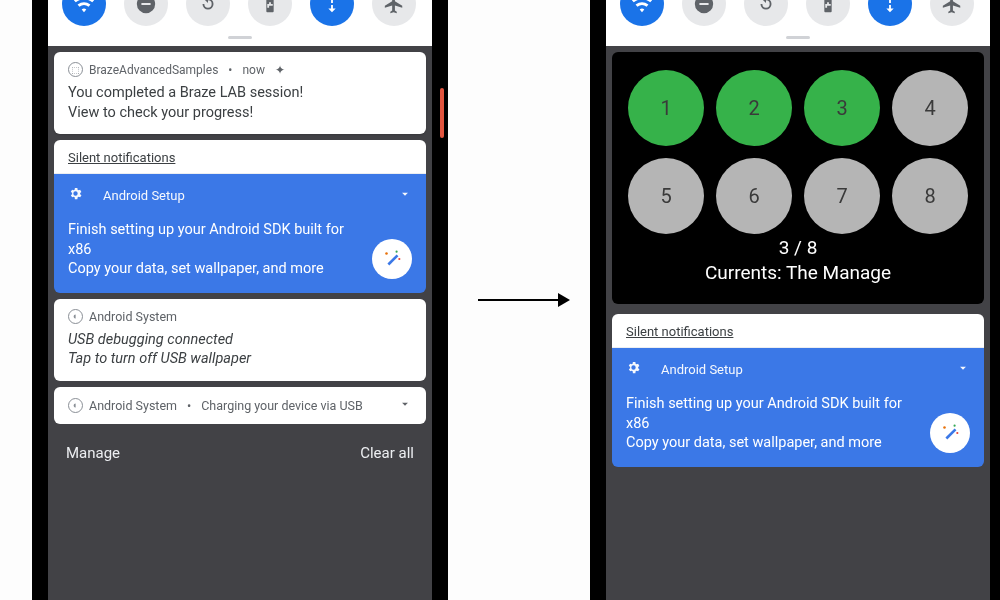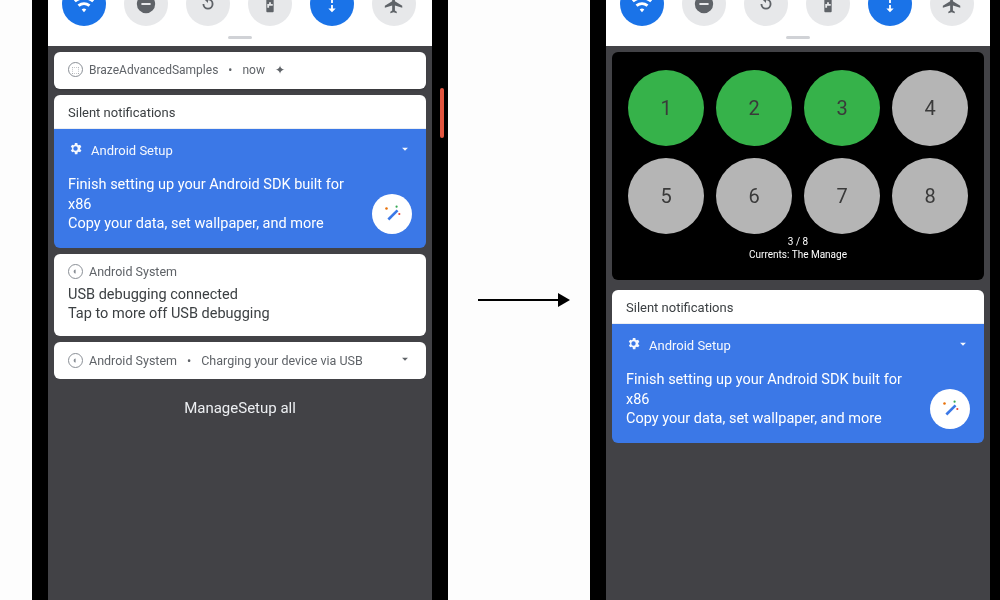--- a/index.html
+++ b/index.html
@@ -59,65 +59,65 @@
     box-shadow: 0 1px 2px rgba(0,0,0,.15);
     padding: 10px 14px 12px 14px;
   }
   .card .hdr { display:flex; align-items:center; gap:6px; color:#5f6368; font-size:12px; }
   .card .hdr .dot::before { content:"•"; margin:0 4px; }
   .card .body { margin-top:6px; font-size:14.5px; color:#3c4043; line-height:1.35; }
   .card .body .line2 { display:block; }
 
   .section-label {
     background:#fff; border-radius:6px 6px 0 0; padding:10px 14px 8px 14px;
-    font-size:13px; color:#3c4043; border-bottom:1px solid #eceef1;
+    font-size:13px; color:#3c4043; border-bottom:1px solid #eceef1;text-decoration:underline;
   }
 
   .setup {
     background:#3b78e7; color:#fff; border-radius:0 0 6px 6px;
     padding:12px 14px 14px 14px; position:relative;
   }
-  .setup .hdr { display:flex; align-items:center; gap:8px; font-size:13px; opacity:.95; }
+  .setup .hdr { display:flex; align-items:center; gap:20px; font-size:13px; opacity:.95; }
   .setup .hdr .chev { margin-left:auto; }
   .setup .body { margin-top:16px; font-size:14.5px; line-height:1.35; padding-right:52px; }
   .setup .wand {
     position:absolute; right:14px; bottom:14px;
     width:40px; height:40px; border-radius:50%; background:#fff;
     display:flex; align-items:center; justify-content:center;
   }
 
   .sys-card { background:#fff; border-radius:6px; padding:10px 14px 12px 14px; }
   .sys-card .hdr { display:flex; align-items:center; gap:6px; color:#5f6368; font-size:12.5px; }
-  .sys-card .body { margin-top:6px; font-size:14.5px; color:#3c4043; line-height:1.35; }
+  .sys-card .body { margin-top:6px; font-size:14.5px; color:#3c4043; line-height:1.35;font-style:italic; }
 
   .mini {
     background:#fff; border-radius:6px; padding:10px 14px; font-size:12.5px;
     color:#5f6368; display:flex; align-items:center; gap:6px;
   }
   .mini .chev { margin-left:auto; }
 
   .footer {
-    display:flex; justify-content:center; padding:14px 18px 10px 18px;
+    display:flex; justify-content:space-between; padding:14px 18px 10px 18px;
     color:#eceef1; font-size:15px;
   }
 
   
   .progress-panel {
     background:#000; border-radius:6px; padding:18px 12px 20px 12px;
     color:#bdbdbd; text-align:center;
   }
   .bubbles { display:flex; flex-wrap:wrap; gap:12px; justify-content:center; }
   .bub {
     width:76px; height:76px; border-radius:50%;
     display:flex; align-items:center; justify-content:center;
     font-size:20px; color:#3a3a3a; background:#b5b5b5;
   }
   .bub.done { background:#36b24a; }
   .pp-row { margin-top:14px; font-size:14px; color:#9aa0a6; }
-  .pp-val { color:#fff; font-size:10px; margin-top:2px; }
+  .pp-val { color:#fff; font-size:19px; margin-top:2px; }
 
   
   .arrow {
     position:absolute; left:478px; top:288px; width:92px; height:24px;
     display:flex; align-items:center;
   }
   .arrow .line { flex:1; height:2px; background:#000; }
   .arrow .head {
     width:0; height:0; border-left:12px solid #000;
     border-top:7px solid transparent; border-bottom:7px solid transparent;
@@ -171,20 +171,24 @@
 
     <div class="shade">
 
       <div class="card">
         <div class="hdr">
           <span class="ring-ico">⬚</span>
           <span>BrazeAdvancedSamples</span>
           <span class="dot"></span>
           <span>now</span>
           <span style="margin-left:4px;">✦</span>
+        </div>
+        <div class="body">
+          <span>You completed a Braze LAB session!</span>
+          <span class="line2">View to check your progress!</span>
         </div>
       </div>
 
       <div>
         <div class="section-label">Silent notifications</div>
         <div class="setup">
           <div class="hdr">
             <span>
               <svg class="gear" viewBox="0 0 24 24" fill="#fff">
                   <path d="M19.4 13a7.5 7.5 0 000-2l2-1.6-2-3.4-2.4 1a7.4 7.4 0 00-1.7-1L15 3h-4l-.4 2.9a7.4 7.4 0 00-1.7 1l-2.4-1-2 3.4L6.6 11a7.5 7.5 0 000 2l-2 1.6 2 3.4 2.4-1c.5.4 1.1.8 1.7 1L11 21h4l.4-2.9c.6-.3 1.2-.6 1.7-1l2.4 1 2-3.4-2.1-1.7zM12 15.5A3.5 3.5 0 1112 8.5a3.5 3.5 0 010 7z"></path>
@@ -210,39 +214,39 @@
         </div>
       </div>
 
       <div class="sys-card">
         <div class="hdr">
           <span class="ring-ico">◐</span>
           <span>Android System</span>
         </div>
         <div class="body">
           <span>USB debugging connected</span><br>
-          <span>Tap to more off USB debugging</span>
+          <span>Tap to turn off USB wallpaper</span>
         </div>
       </div>
 
       <div class="mini">
         <span class="ring-ico">◐</span>
         <span>Android System</span>
         <span class="dot" style="margin:0 4px;">•</span>
         <span>Charging your device via USB</span>
         <span class="chev"><svg viewBox="0 0 24 24">
               <path d="M7 10l5 5 5-5z"></path>
             </svg></span>
       </div>
 
     </div>
 
     <div class="footer">
       <span>Manage</span>
-      <span>Setup all</span>
+      <span>Clear all</span>
     </div>
 
   </div>
 </div>
 <div class="power-btn"></div>
 
 <div class="arrow">
   <div class="line"></div>
     <div class="head"></div>
 </div>

